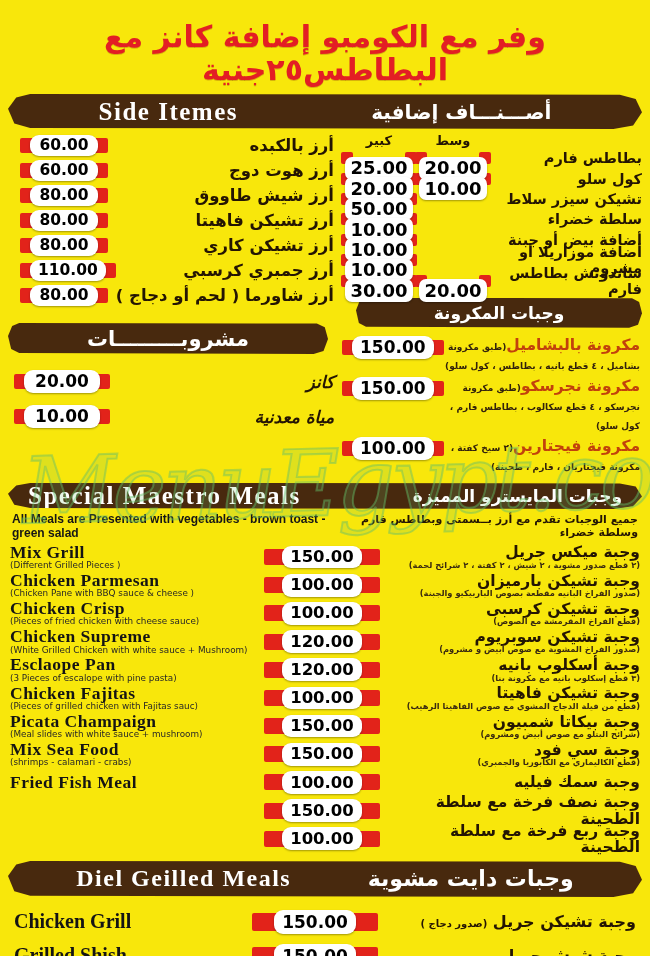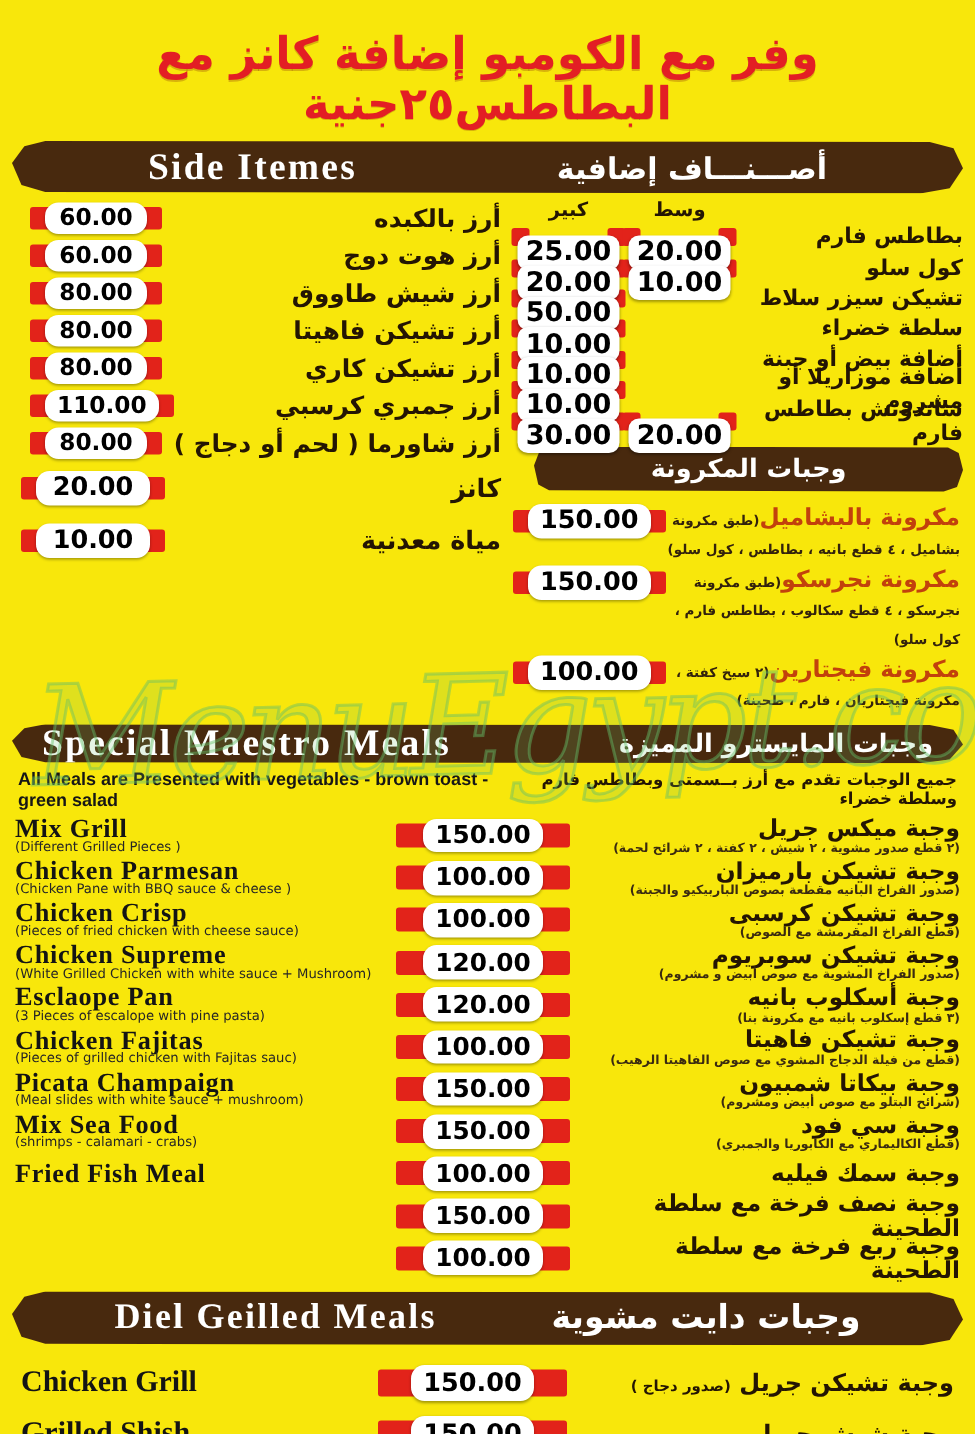--- a/index.html
+++ b/index.html
@@ -43,21 +43,21 @@
   .cols-head span { width:74px; text-align:center; }
   .a-row { display:flex; align-items:center; height:20.4px; }
   .a-cell { width:74px; display:flex; justify-content:center; }
   .pill-s .val { min-width:42px; font-size:18px; padding:0.5px 6px; border-radius:7px;margin-top:20px; }
   .pill-s .rb { width:12px; height:12px; }
   .a-row .name { flex:1; text-align:right; direction:rtl; font-weight:bold; font-size:14.5px; color:#241503; }
   
   .drinks-banner { height:31px; margin:15px 6px 10px 0; justify-content:center; font-weight:bold; font-size:21px; direction:rtl; }
   .d-row { display:flex; align-items:center; height:35px; padding-left:6px; }
   .d-row .pill .val { min-width:60px; font-size:17px; }
-  .d-row .name { flex:1; text-align:right; direction:rtl; font-weight:bold; font-size:17px; color:#241503; padding-left:64px; }
+  .d-row .name { flex:1; text-align:right; direction:rtl; font-weight:bold; font-size:17px; color:#241503; padding-left:64px;font-style:italic; }
   
   .pasta-banner { height:30px; margin:7px 0 7px 14px; justify-content:center; font-weight:bold; font-size:17px; direction:rtl; }
   .p-item { display:flex; align-items:flex-start; margin-bottom:3px; }
   .p-item .pill { margin-top:1px; }
   .p-item .pill .val { min-width:60px; font-size:17px; }
   .p-text { flex:1; text-align:right; direction:rtl; padding-right:2px; }
   .p-name { font-size:15.5px; font-weight:bold; color:#c2410c; line-height:1.1; }
   .p-desc { font-size:9px; font-weight:bold; color:#33220c; line-height:1.2; }
   
   .maestro-banner { height:26px; margin:6px 8px 0 8px; justify-content:space-between; padding:0 20px; }
@@ -162,20 +162,23 @@
       </div>
       <div class="r-row">
         <span class="pill">
             <i class="rb"></i>
             <b class="val">80.00</b>
             <i class="rb"></i>
           </span>
         <span class="name">أرز شاورما ( لحم أو دجاج )</span>
       </div>
 
+      <div class="banner drinks-banner">
+        <span>مشروبـــــــــات</span>
+      </div>
       <div class="d-row">
         <span class="pill">
             <i class="rb"></i>
             <b class="val">20.00</b>
             <i class="rb"></i>
           </span>
         <span class="name">كانز</span>
       </div>
       <div class="d-row">
         <span class="pill">

